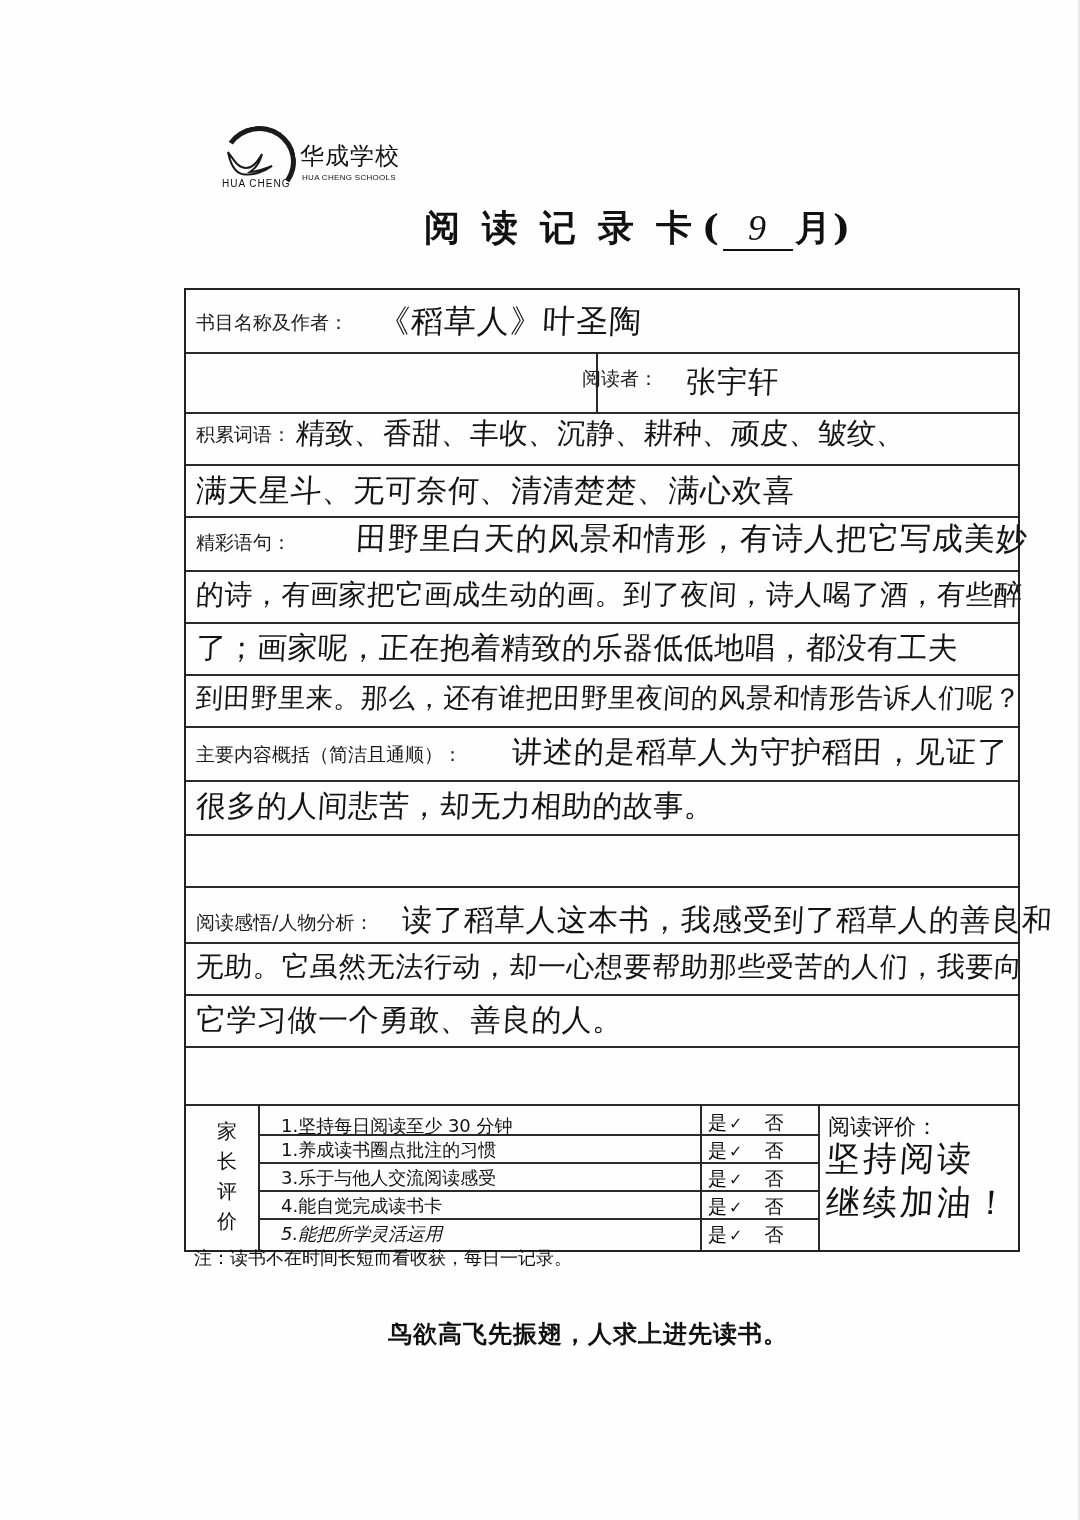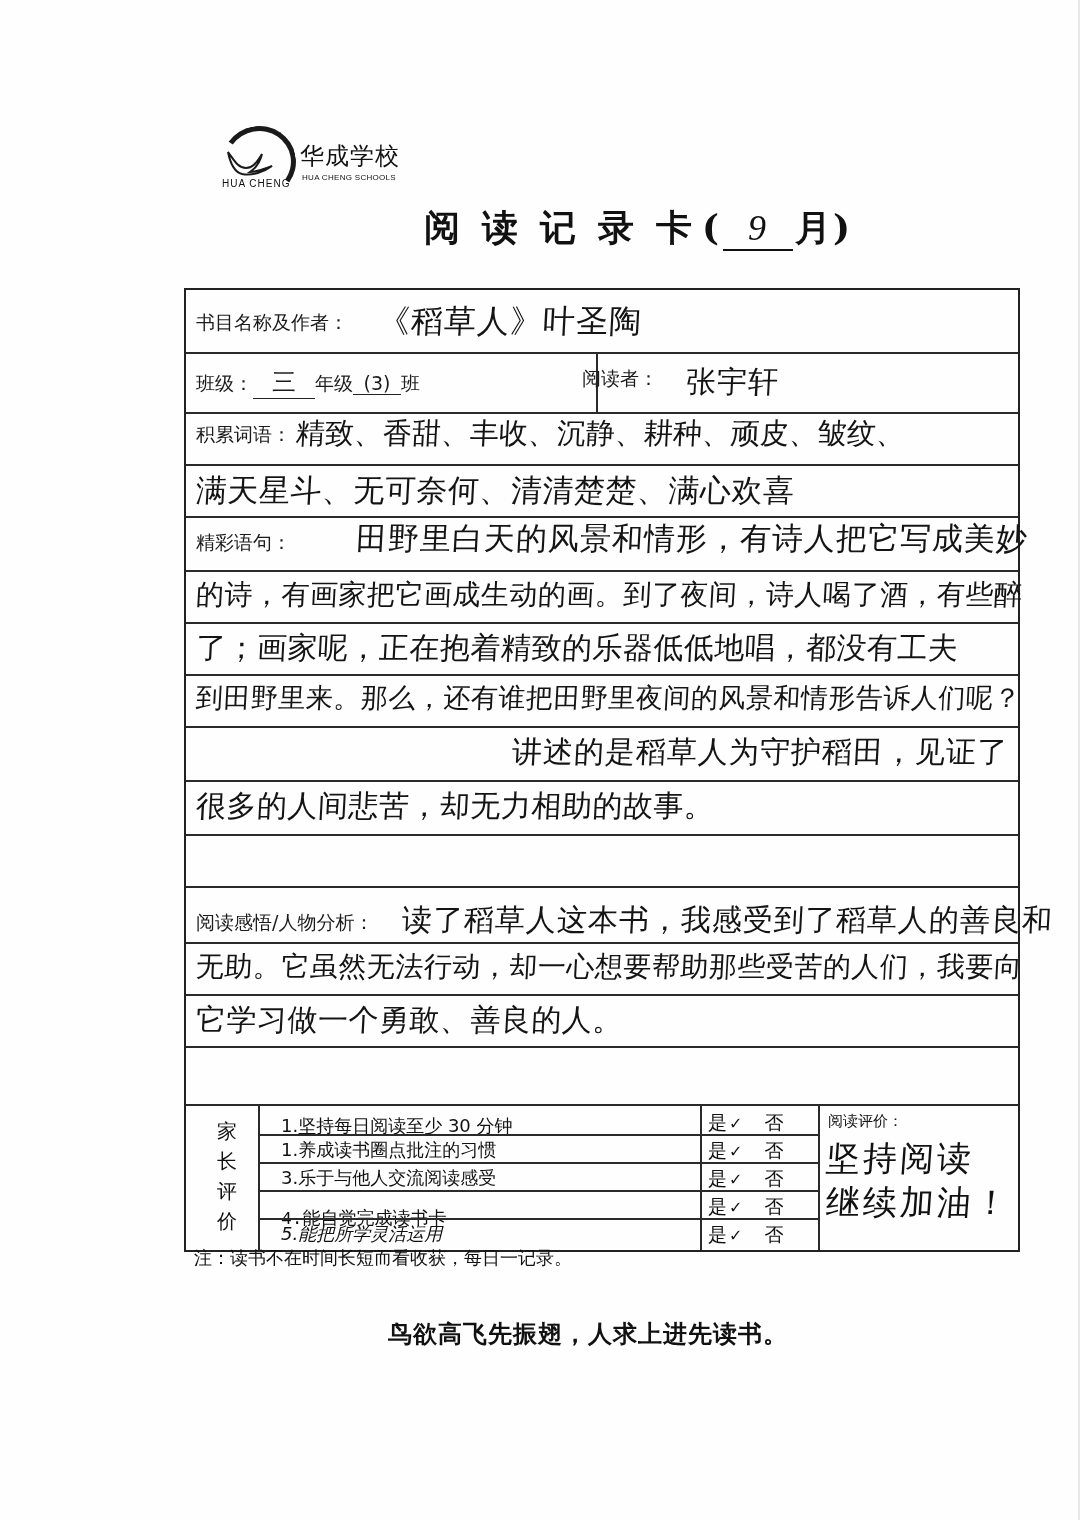--- a/index.html
+++ b/index.html
@@ -21,21 +21,21 @@
   .hline { position:absolute; left:0; right:0; height:0; border-top:2px solid #2a2a2a; }
   .vline { position:absolute; width:0; border-left:2px solid #2a2a2a; }
   .label { position:absolute; font-size:19px; color:#1b1b1b; white-space:nowrap; }
   .hw { position:absolute; font-family:"DejaVu Sans", sans-serif; font-size:32px; color:#141414; white-space:nowrap; letter-spacing:1px; font-weight:300; transform:skewX(-3deg); }
   .hw-line { position:absolute; left:10px; font-size:31px; white-space:nowrap; letter-spacing:0.5px; color:#141414; transform:skewX(-3deg); }
   .blank { display:inline-block; border-bottom:1.5px solid #222; text-align:center; }
   .parent-label { position:absolute; left:10px; top:0; width:62px; height:140px; display:flex; flex-direction:column; align-items:center; justify-content:center; font-size:20px; line-height:30px; }
   .pitem { position:absolute; left:95px; font-size:18px; white-space:nowrap; }
   .yesno { position:absolute; left:522px; font-size:19px; white-space:nowrap; }
   .yesno .tick { font-size:16px; margin-left:2px; margin-right:22px; }
-  .eval-label { position:absolute; left:642px; top:6px; font-size:15px; }
+  .eval-label { position:absolute; left:642px; top:6px; font-size:22px; }
   .eval-hw { position:absolute; left:640px; font-size:34px; white-space:nowrap; letter-spacing:3px; transform:skewX(-4deg); }
   .note { left:194px; top:1246px; font-size:18px; white-space:nowrap; }
   .motto { left:388px; top:1318px; font-size:24px; font-weight:bold; white-space:nowrap; letter-spacing:1px; }
   .edge { position:absolute; right:0; top:0; width:2px; height:1520px; background:#e8e8e8; }
 </style>
 </head>
 <body>
 
 <div class="edge"></div>
 
@@ -52,23 +52,20 @@
 <div class="abs title">
   <span class="ch">阅</span><span class="ch">读</span><span class="ch">记</span><span class="ch">录</span><span class="ch" style="margin-right:8px">卡</span><span>(</span><span class="month">9</span><span>月)</span>
 </div>
 
 <div class="abs tbl">
 
   <div class="label" style="left:10px; top:20px;">书目名称及作者：</div>
   <div class="hw" style="left:192px; top:10px;">《稻草人》叶圣陶</div>
   <div class="hline" style="top:62px;"></div>
 
-  <div class="label" style="left:10px; top:76px;">
-    <span>班级：</span><span class="blank" style="width:62px; font-size:24px;">三</span><span>年级</span><span class="blank" style="width:48px;">(3)</span><span>班</span>
-  </div>
   <div class="vline" style="left:410px; top:62px; height:62px;"></div>
   <div class="label" style="left:396px; top:76px;">阅读者：</div>
   <div class="hw" style="left:500px; top:72px; font-size:30px;">张宇轩</div>
   <div class="hline" style="top:122px;"></div>
 
   <div class="label" style="left:10px; top:132px;">积累词语：</div>
   <div class="hw" style="left:110px; top:124px; font-size:29px; letter-spacing:0;">精致、香甜、丰收、沉静、耕种、顽皮、皱纹、</div>
   <div class="hline" style="top:174px;"></div>
   <div class="hw-line" style="top:180px; font-size:31px;">满天星斗、无可奈何、清清楚楚、满心欢喜</div>
   <div class="hline" style="top:226px;"></div>
@@ -76,20 +73,21 @@
   <div class="label" style="left:10px; top:240px;">精彩语句：</div>
   <div class="hw" style="left:170px; top:228px; font-size:31px;">田野里白天的风景和情形，有诗人把它写成美妙</div>
   <div class="hline" style="top:280px;"></div>
   <div class="hw-line" style="top:286px; font-size:28px;">的诗，有画家把它画成生动的画。到了夜间，诗人喝了酒，有些醉</div>
   <div class="hline" style="top:332px;"></div>
   <div class="hw-line" style="top:338px; font-size:30px;">了；画家呢，正在抱着精致的乐器低低地唱，都没有工夫</div>
   <div class="hline" style="top:384px;"></div>
   <div class="hw-line" style="top:390px; font-size:27px;">到田野里来。那么，还有谁把田野里夜间的风景和情形告诉人们呢？</div>
   <div class="hline" style="top:436px;"></div>
 
+  <div class="label" style="left:10px; top:452px;">主要内容概括（简洁且通顺）：</div>
   <div class="hw" style="left:326px; top:442px; font-size:30px;">讲述的是稻草人为守护稻田，见证了</div>
   <div class="hline" style="top:490px;"></div>
   <div class="hw-line" style="top:496px; font-size:30px;">很多的人间悲苦，却无力相助的故事。</div>
   <div class="hline" style="top:544px;"></div>
   <div class="hw-line" style="top:550px;"></div>
   <div class="hline" style="top:596px;"></div>
 
   <div class="label" style="left:10px; top:620px;">阅读感悟/人物分析：</div>
   <div class="hw" style="left:216px; top:610px; font-size:30px;">读了稻草人这本书，我感受到了稻草人的善良和</div>
   <div class="hline" style="top:652px;"></div>
@@ -116,21 +114,21 @@
     <div class="abs" style="left:72px; right:200px; top:28px; border-top:2px solid #2a2a2a;"></div>
 
     <div class="pitem" style="top:32px;">1.养成读书圈点批注的习惯</div>
     <div class="yesno" style="top:32px;"><span>是</span><span class="tick">✓</span><span>否</span></div>
     <div class="abs" style="left:72px; right:200px; top:56px; border-top:2px solid #2a2a2a;"></div>
 
     <div class="pitem" style="top:60px;">3.乐于与他人交流阅读感受</div>
     <div class="yesno" style="top:60px;"><span>是</span><span class="tick">✓</span><span>否</span></div>
     <div class="abs" style="left:72px; right:200px; top:84px; border-top:2px solid #2a2a2a;"></div>
 
-    <div class="pitem" style="top:100px;font-family:Liberation Mono, monospace;">4.能自觉完成读书卡</div>
+    <div class="pitem" style="top:88px;">4.能自觉完成读书卡</div>
     <div class="yesno" style="top:88px;"><span>是</span><span class="tick">✓</span><span>否</span></div>
     <div class="abs" style="left:72px; right:200px; top:112px; border-top:2px solid #2a2a2a;"></div>
 
     <div class="pitem" style="top:116px;font-style:italic;">5.能把所学灵活运用</div>
     <div class="yesno" style="top:116px;"><span>是</span><span class="tick">✓</span><span>否</span></div>
 
     <div class="eval-label">阅读评价：</div>
     <div class="eval-hw" style="top:30px;">坚持阅读</div>
     <div class="eval-hw" style="top:74px;">继续加油！</div>
   </div>

